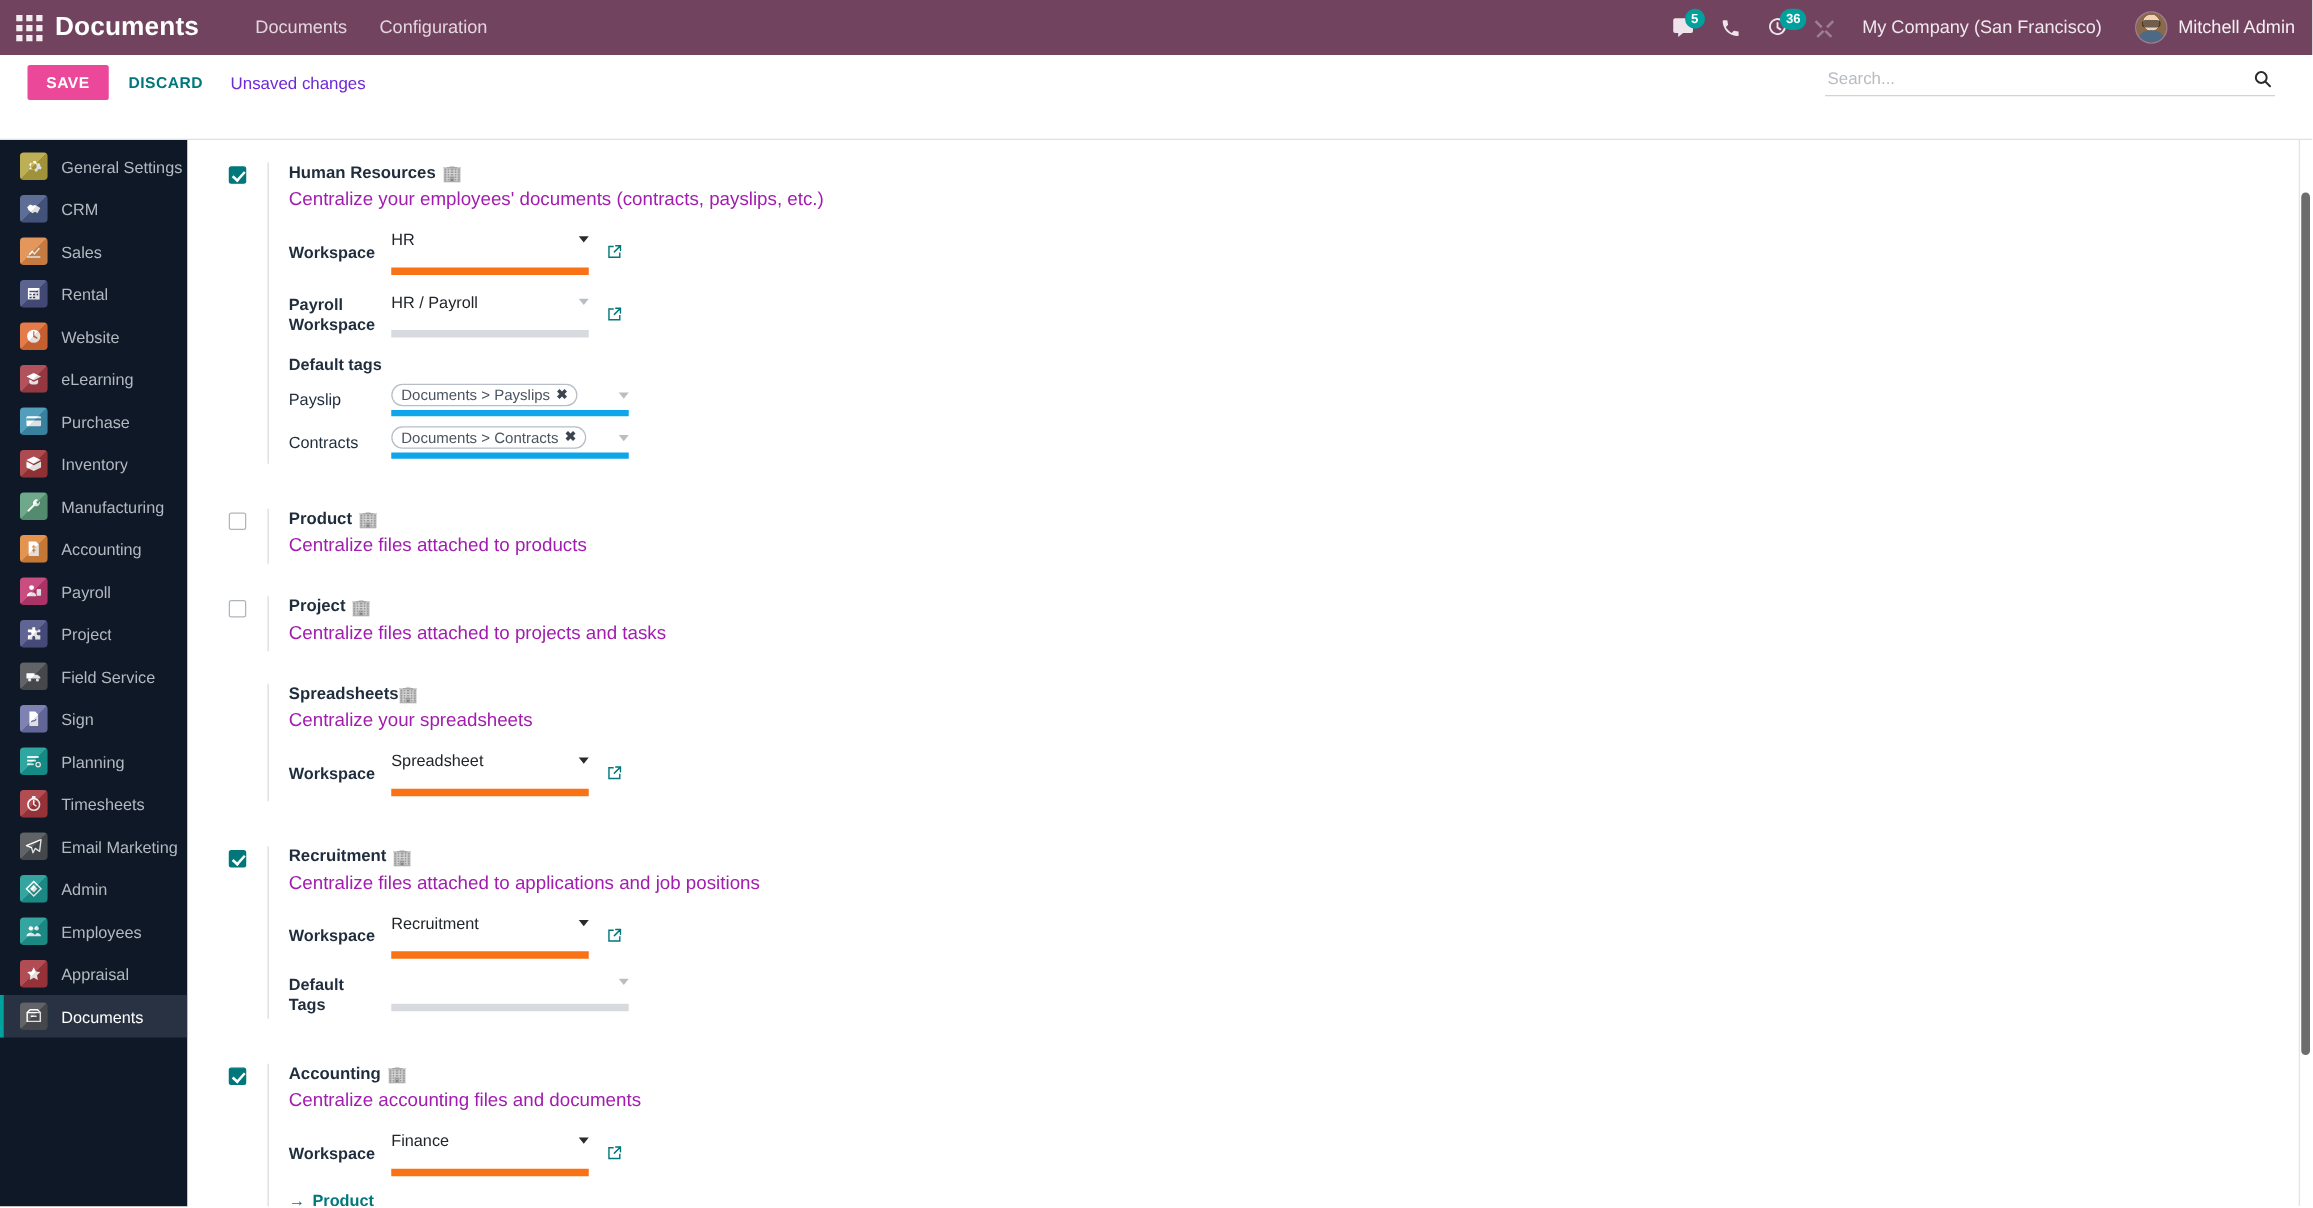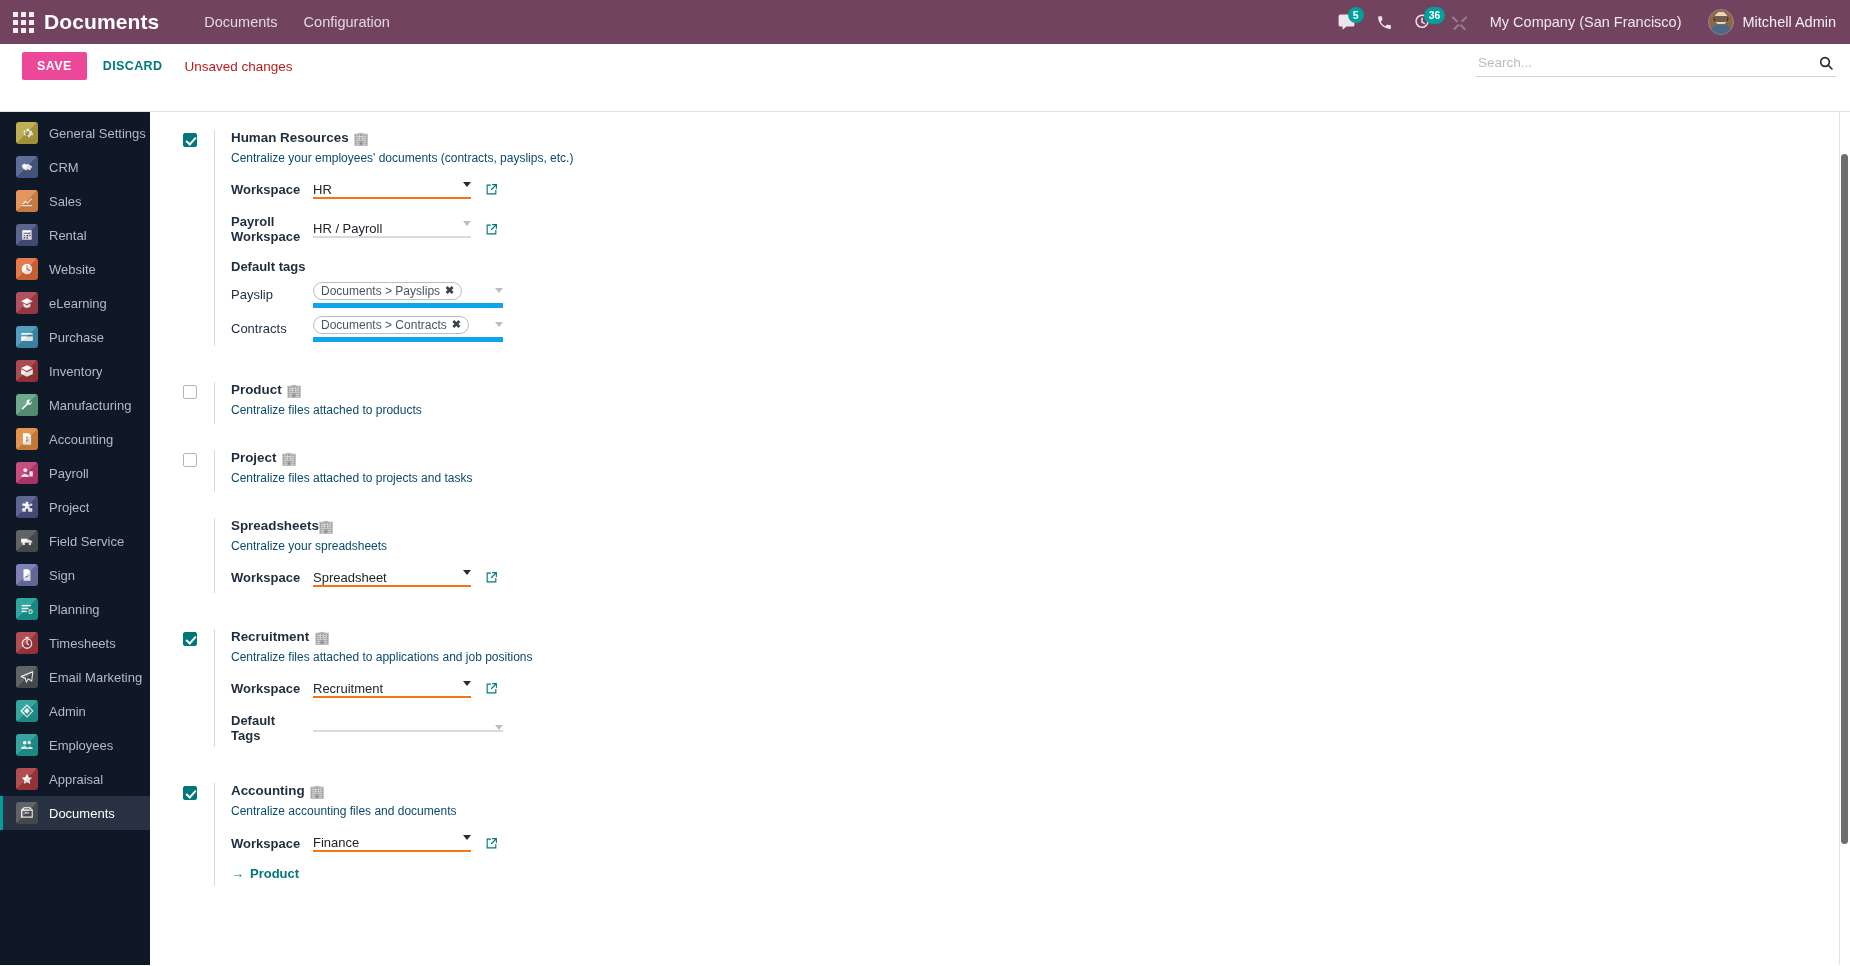--- a/index.html
+++ b/index.html
@@ -126,27 +126,27 @@
     color: #00787B;
     border: none;
     font-size: 12.5px;
     font-weight: 700;
     letter-spacing: .4px;
     padding: 7px 16px;
     cursor: pointer;
   }
   .unsaved {
     font-size: 13.5px;
-    color: #b91c1c;
+    color: #6d28d9;
     margin-left: 6px;
     text-align: center;
   }
   .searchbar {
     position: absolute;
-    right: 14px;
+    right: 30px;
     top: 8px;
     width: 360px;
     display: flex;
     align-items: center;
     border-bottom: 1px solid #ced4da;
     padding-bottom: 3px;
   }
   .searchbar input {
     flex: 1;
     border: none;
@@ -273,22 +273,22 @@
   }
   .block-title.tight { gap: 0; }
   .bld-icon {
     font-size: 13px;
     line-height: 1;
     filter: grayscale(1) contrast(.85);
     opacity: .95;
     cursor: default;
   }
   .block-desc {
-    font-size: 12px;
-    color: #0c4a6e;
+    font-size: 15px;
+    color: #a21caf;
     margin-top: 3px;
     line-height: 1.35;
   }
   .field-row {
     display: flex;
     align-items: center;
     margin-top: 13px;
     min-height: 22px;
   }
   .field-row.tags-row { margin-top: 7px; }
@@ -299,23 +299,23 @@
     font-weight: 700;
     color: #1f2d3d;
     line-height: 1.18;
     padding-right: 6px;
   }
   .field-label.normal { font-weight: 400; }
   .field-ctl {
     width: 158px;
     flex: 0 0 158px;
     display: flex;
-    align-items: flex-start;
-    border-bottom: 2px solid #f97316;
-    padding: 1px 0 0 0;
+    align-items: center;
+    border-bottom: 6px solid #f97316;
+    padding: 1px 0 15px 0;
     position: relative;
     cursor: pointer;
   }
   .field-ctl.disabled { border-bottom-color: #d7dbe0; cursor: default; }
   .field-ctl.wide { width: 190px; flex: 0 0 190px; }
   .field-val {
     flex: 1;
     font-size: 13px;
     color: #212529;
     white-space: nowrap;

